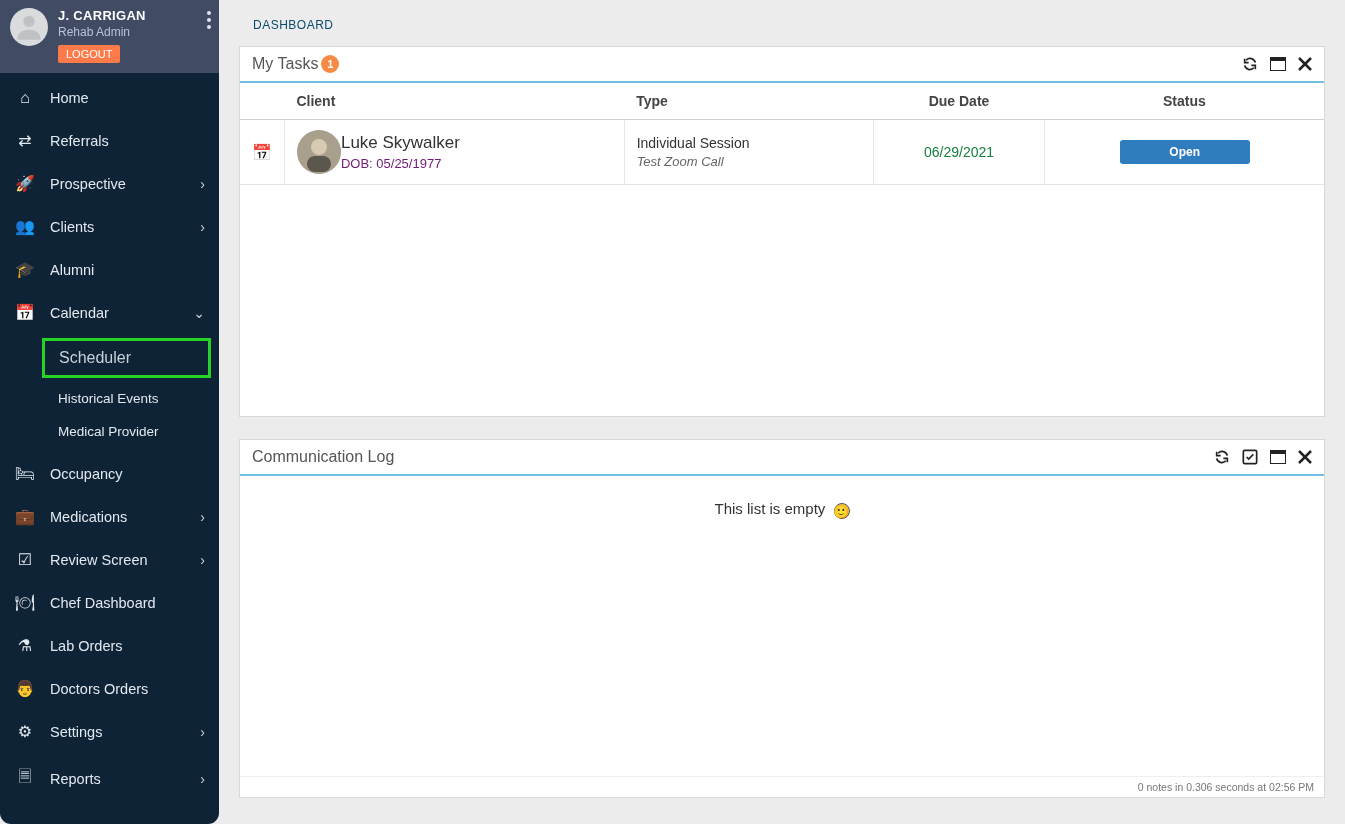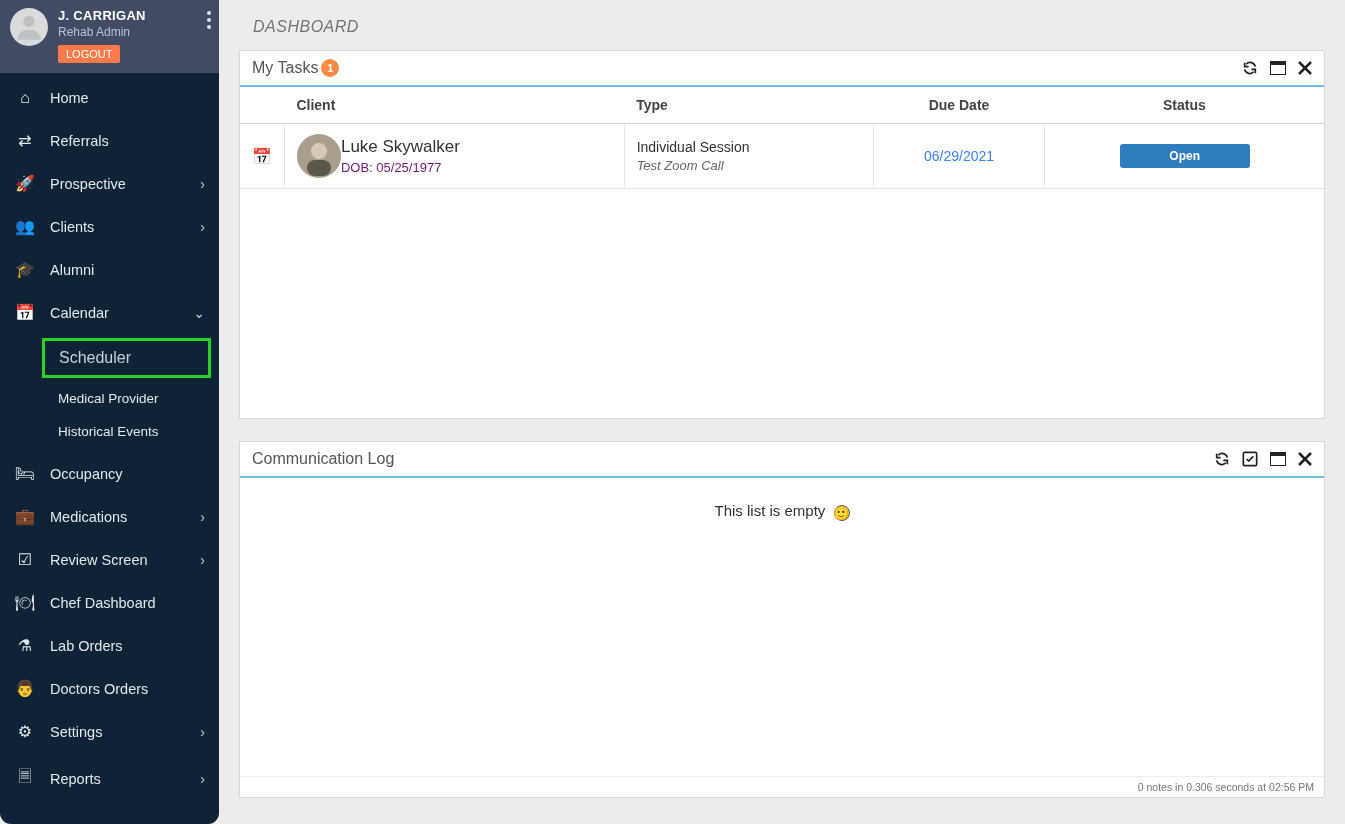--- a/index.html
+++ b/index.html
@@ -19,41 +19,41 @@
 .nav { list-style: none; margin-top: 4px; }
 .nav-item { display: flex; align-items: center; padding: 12px 14px; font-size: 14.5px; color: #e2e8ef; cursor:pointer; }
 .nav-item .ic { width: 22px; text-align: center; margin-right: 14px; font-size: 16px; }
 .nav-item .chev { margin-left: auto; font-size: 14px; color:#c7d1db; }
 .subnav { list-style: none; }
 .sub-item { padding: 9px 14px 9px 58px; font-size: 13.5px; color:#e2e8ef; cursor:pointer; }
 .scheduler-box { border: 3px solid #26d326; margin: 4px 8px 4px 42px; padding: 8px 14px; }
 
 
 .main { flex: 1; display: flex; flex-direction: column; padding: 14px 20px 4px 20px; overflow:hidden; }
-.page-title { color: #737373; font-size: 16px; letter-spacing: .5px; margin: 4px 0 14px 14px; font-style: italic; }
+.page-title { color: #0c4a6e; font-size: 12px; letter-spacing: .5px; margin: 4px 0 14px 14px; }
 
 .panel { background: #fff; margin-bottom: 22px; border: 1px solid #d8d8d8; display:flex; flex-direction:column; }
 .panel-header { display: flex; align-items: center; padding: 8px 12px; border-bottom: 2px solid #71bfe0; }
 .panel-title { color: #555; font-size: 16px; }
 .badge { background: #f58b45; color: #fff; border-radius: 50%; width: 18px; height: 18px; display:inline-flex; align-items:center; justify-content:center; font-size: 11px; font-weight:bold; margin-left: 3px; }
 .panel-tools { margin-left: auto; display: flex; gap: 12px; }
 .panel-tools .tool { cursor:pointer; color:#333; display:flex; align-items:center; }
 
 .table { width: 100%; border-collapse: collapse; }
 .table th { color: #444; font-weight: bold; font-size: 14px; padding: 10px 12px; text-align: left; border-bottom: 1px solid #cfcfcf; }
 .table th.center { text-align:center; }
 .table td { padding: 10px 12px; border-bottom: 1px solid #e2e2e2; vertical-align: middle; border-left: 1px solid #e6e6e6; }
 .table td:first-child { border-left:none; }
 .client-cell { display:flex; align-items:center; }
 .client-photo { width:44px; height:44px; border-radius:50%; background:#b8b4a8; display:flex; align-items:center; justify-content:center; overflow:hidden; }
 .client-meta .client-name { font-size: 17px; color:#333; }
 .client-meta .client-dob { font-size: 13px; color:#701a75; margin-top:3px; }
 .type-primary { font-size: 14px; color:#333; }
 .type-secondary { font-size: 13px; color:#666; font-style: italic; margin-top:3px; }
-.due { text-align:center; color:#3b82f6; font-size: 14px; }
+.due { text-align:center; color:#15803d; font-size: 14px; }
 .open-btn { background: #2f7cbf; color: #fff; border:none; padding: 5px 30px; border-radius: 3px; font-size: 12px; font-weight: bold; cursor:pointer; display:block; margin:0 auto; width: 130px; }
 
 .panel-footer { margin-top:auto; text-align:right; padding: 4px 10px; color:#777; font-size: 10.5px; border-top: 1px solid #eee; }
 
 .empty-msg { text-align:center; padding: 24px; color:#333; font-size: 15px; }
 .smiley { display:inline-flex; width:16px; height:16px; border-radius:50%; background:#f5c542; border:1px solid #555; align-items:center; justify-content:center; font-size:10px; position:relative; top:2px; margin-left:4px;}
 .smiley::before{content:"\1F642"; font-size:13px; line-height:1; }
 
 .cal-icon{ color:#e36d5a; font-size:16px; }
 
@@ -107,22 +107,22 @@
         <span>Alumni</span>
       </li>
     <li class="nav-item">
         <span class="ic">📅</span>
         <span>Calendar</span>
         <span class="chev">⌄</span>
       </li>
   </ul>
   <ul class="subnav">
     <li class="scheduler-box"><span>Scheduler</span></li>
+    <li class="sub-item"><span>Historical Events</span></li>
     <li class="sub-item"><span>Medical Provider</span></li>
-    <li class="sub-item"><span>Historical Events</span></li>
   </ul>
   <ul class="nav">
     <li class="nav-item">
         <span class="ic">🛏</span>
         <span>Occupancy</span>
       </li>
     <li class="nav-item">
         <span class="ic">💼</span>
         <span>Medications</span>
         <span class="chev">›</span>

